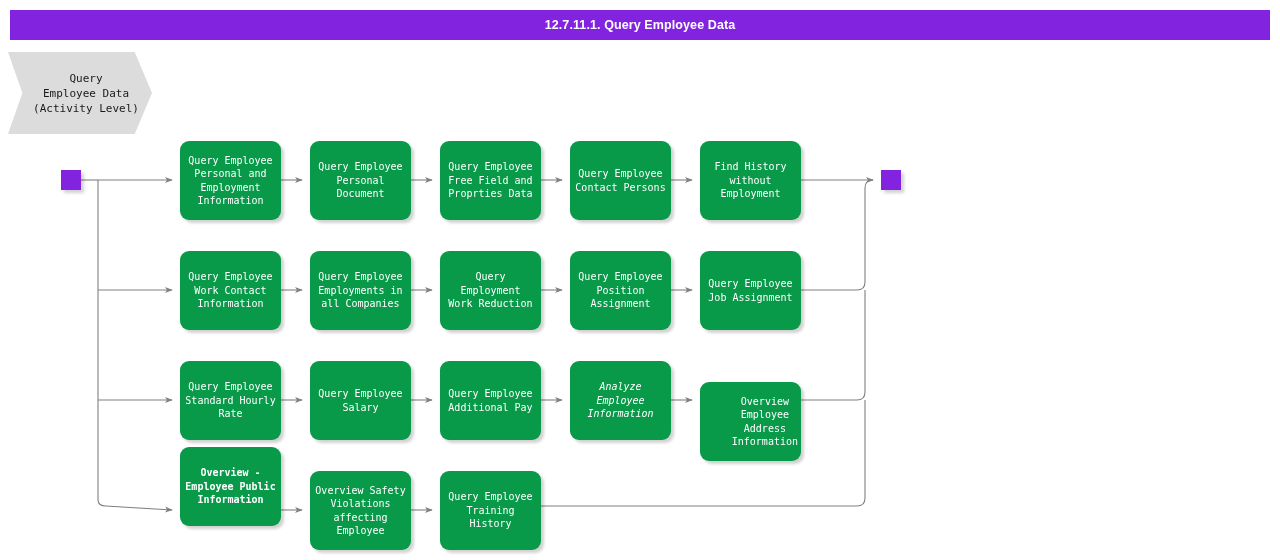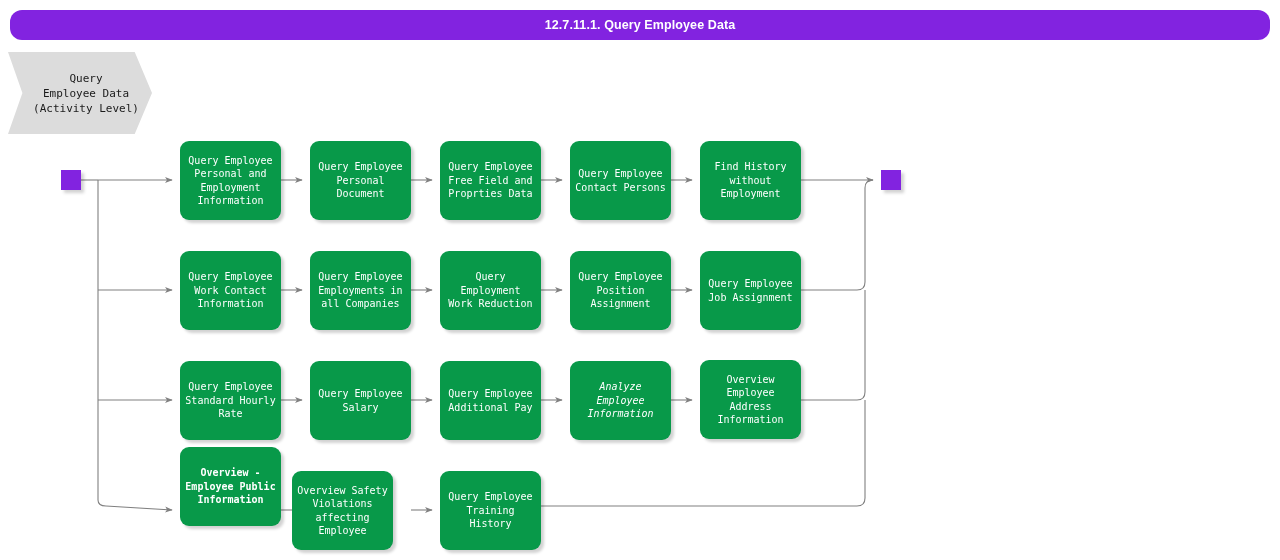--- a/index.html
+++ b/index.html
@@ -27,21 +27,20 @@
     height: 30px;
     background: #8223E0;
     color: #ffffff;
     font-family: "Liberation Sans", sans-serif;
     font-weight: bold;
     font-size: 12.5px;
     display: flex;
     align-items: center;
     justify-content: center;
     letter-spacing: 0.1px;
-    border-radius: 12px;
   }
 
   
   #level-banner {
     position: absolute;
     left: 8px;
     top: 52px;
     width: 144px;
     height: 82px;
     background: #DCDCDC;
@@ -234,33 +233,33 @@
   </div>
   <div class="node" style="left:440px;top:361px;">
     <span class="node-label">Query Employee
 Additional Pay</span>
   </div>
   <div class="node" style="left:570px;top:361px;font-style:italic;">
     <span class="node-label">Analyze
 Employee
 Information</span>
   </div>
-  <div class="node" style="left:700px;top:360px;">
+  <div class="node" style="left:700px;top:382px;justify-content:flex-end;">
     <span class="node-label">Overview
 Employee
 Address
 Information</span>
   </div>
 
   <div class="node" style="left:180px;top:447px;font-weight:bold;">
     <span class="node-label">Overview -
 Employee Public
 Information</span>
   </div>
-  <div class="node" style="left:292px;top:471px;">
+  <div class="node" style="left:310px;top:471px;">
     <span class="node-label">Overview Safety
 Violations
 affecting
 Employee</span>
   </div>
   <div class="node" style="left:440px;top:471px;">
     <span class="node-label">Query Employee
 Training History</span>
   </div>
 

